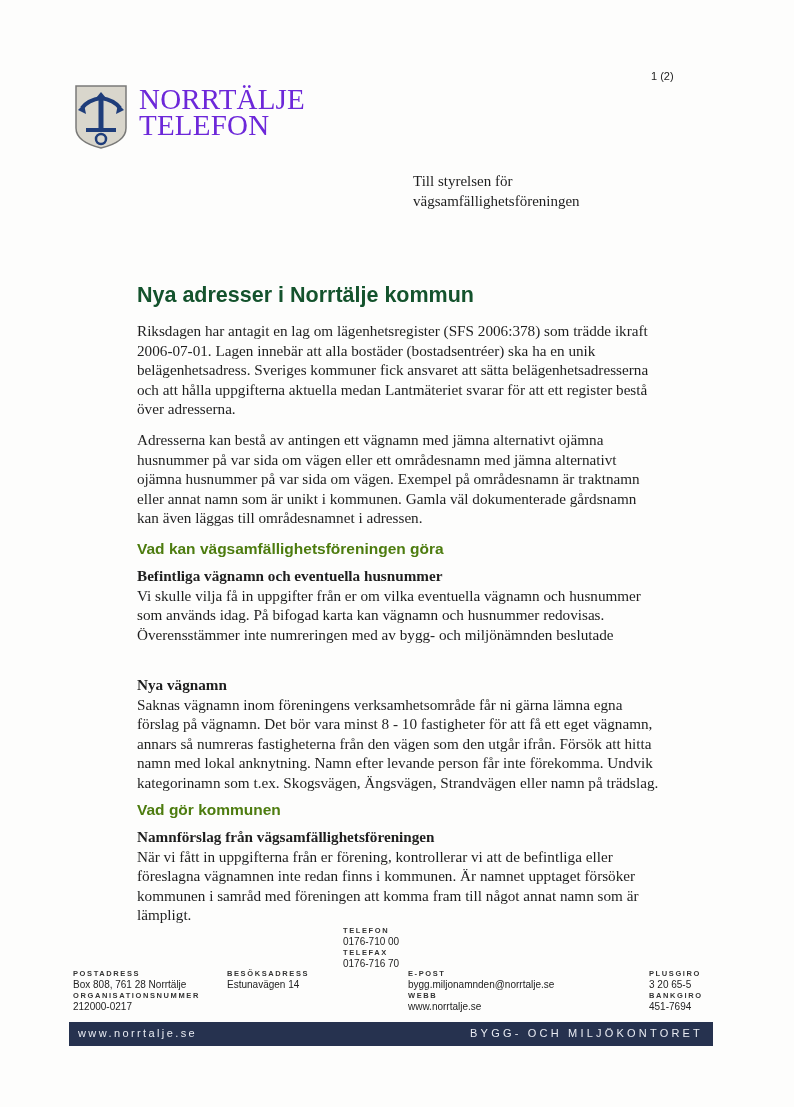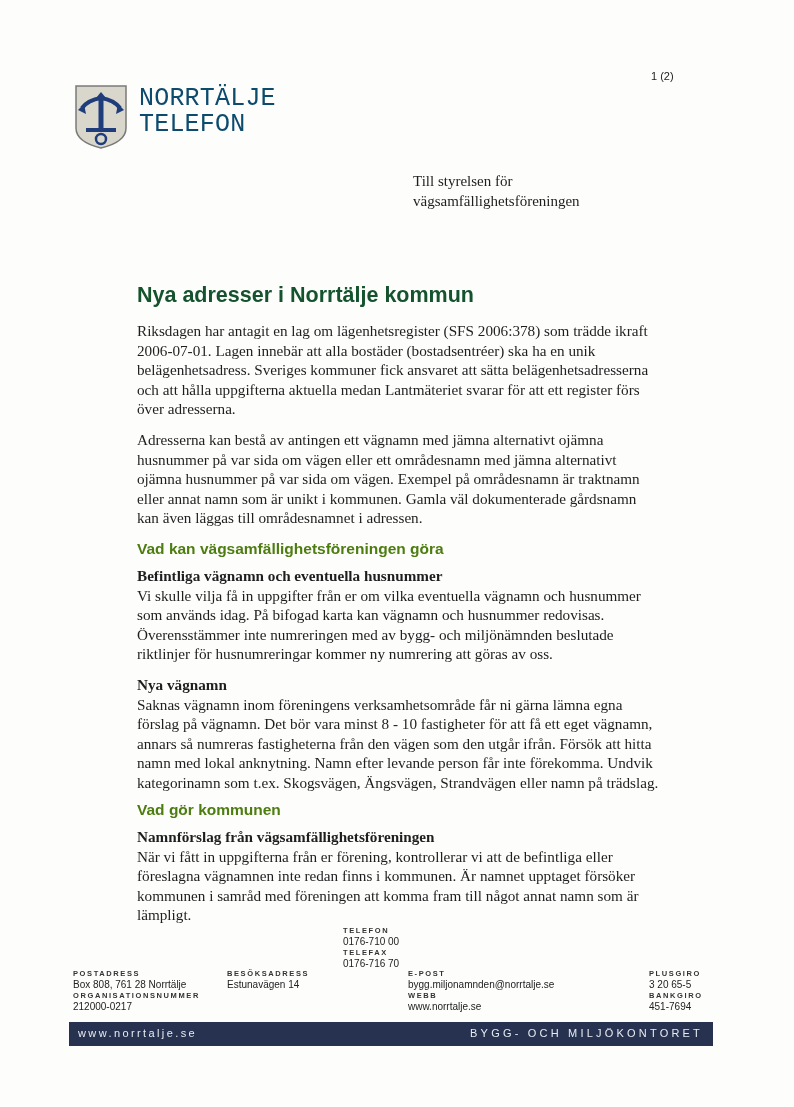--- a/index.html
+++ b/index.html
@@ -8,22 +8,22 @@
     background: #fdfdfc;
     font-family: "Liberation Serif", serif;
     color: #1e1e1e;
   }
   .abs { position: absolute; }
 
   
   .logo-shield { left: 74px; top: 84px; width: 54px; height: 66px; }
   .logo-text {
     left: 139px; top: 86px;
-    font-family: Liberation Mono, monospace; font-size: 25px; line-height: 26px;
-    color: #0c4a6e; letter-spacing: 0.2px;
+    font-family: Liberation Serif, serif; font-size: 29px; line-height: 26px;
+    color: #6d28d9; letter-spacing: 0.2px;
   }
   .logo-text div { white-space: nowrap; }
 
   .page-number {
     left: 651px; top: 70px;
     font-family: "Liberation Sans", sans-serif; font-size: 11px; color: #222;
   }
 
   .recipient {
     left: 413px; top: 172px;
@@ -102,40 +102,39 @@
   <div>Till styrelsen för</div>
   <div>vägsamfällighetsföreningen</div>
 </div>
 
 <div class="abs title">Nya adresser i Norrtälje kommun</div>
 
 <div class="abs para" style="top:321px;">
   <span class="line">Riksdagen har antagit en lag om lägenhetsregister (SFS 2006:378) som trädde ikraft</span>
   <span class="line">2006-07-01. Lagen innebär att alla bostäder (bostadsentréer) ska ha en unik</span>
   <span class="line">belägenhetsadress. Sveriges kommuner fick ansvaret att sätta belägenhetsadresserna</span>
-  <span class="line">och att hålla uppgifterna aktuella medan Lantmäteriet svarar för att ett register förs</span>
+  <span class="line">och att hålla uppgifterna aktuella medan Lantmäteriet svarar för att ett register bestå</span>
   <span class="line">över adresserna.</span>
 </div>
 
 <div class="abs para" style="top:430px;">
   <span class="line">Adresserna kan bestå av antingen ett vägnamn med jämna alternativt ojämna</span>
   <span class="line">husnummer på var sida om vägen eller ett områdesnamn med jämna alternativt</span>
   <span class="line">ojämna husnummer på var sida om vägen. Exempel på områdesnamn är traktnamn</span>
   <span class="line">eller annat namn som är unikt i kommunen. Gamla väl dokumenterade gårdsnamn</span>
   <span class="line">kan även läggas till områdesnamnet i adressen.</span>
 </div>
 
 <div class="abs section-head" style="top:540px;">Vad kan vägsamfällighetsföreningen göra</div>
 
 <div class="abs para" style="top:566px;">
   <span class="subhead line">Befintliga vägnamn och eventuella husnummer</span>
   <span class="line">Vi skulle vilja få in uppgifter från er om vilka eventuella vägnamn och husnummer</span>
   <span class="line">som används idag. På bifogad karta kan vägnamn och husnummer redovisas.</span>
   <span class="line">Överensstämmer inte numreringen med av bygg- och miljönämnden beslutade</span>
-  <span class="line">riktlinjer för husnumreringar kommer ny numrering att göras av oss.</span>
 </div>
 
 <div class="abs para" style="top:675px;">
   <span class="subhead line">Nya vägnamn</span>
   <span class="line">Saknas vägnamn inom föreningens verksamhetsområde får ni gärna lämna egna</span>
   <span class="line">förslag på vägnamn. Det bör vara minst 8 - 10 fastigheter för att få ett eget vägnamn,</span>
   <span class="line">annars så numreras fastigheterna från den vägen som den utgår ifrån. Försök att hitta</span>
   <span class="line">namn med lokal anknytning. Namn efter levande person får inte förekomma. Undvik</span>
   <span class="line">kategorinamn som t.ex. Skogsvägen, Ängsvägen, Strandvägen eller namn på trädslag.</span>
 </div>

